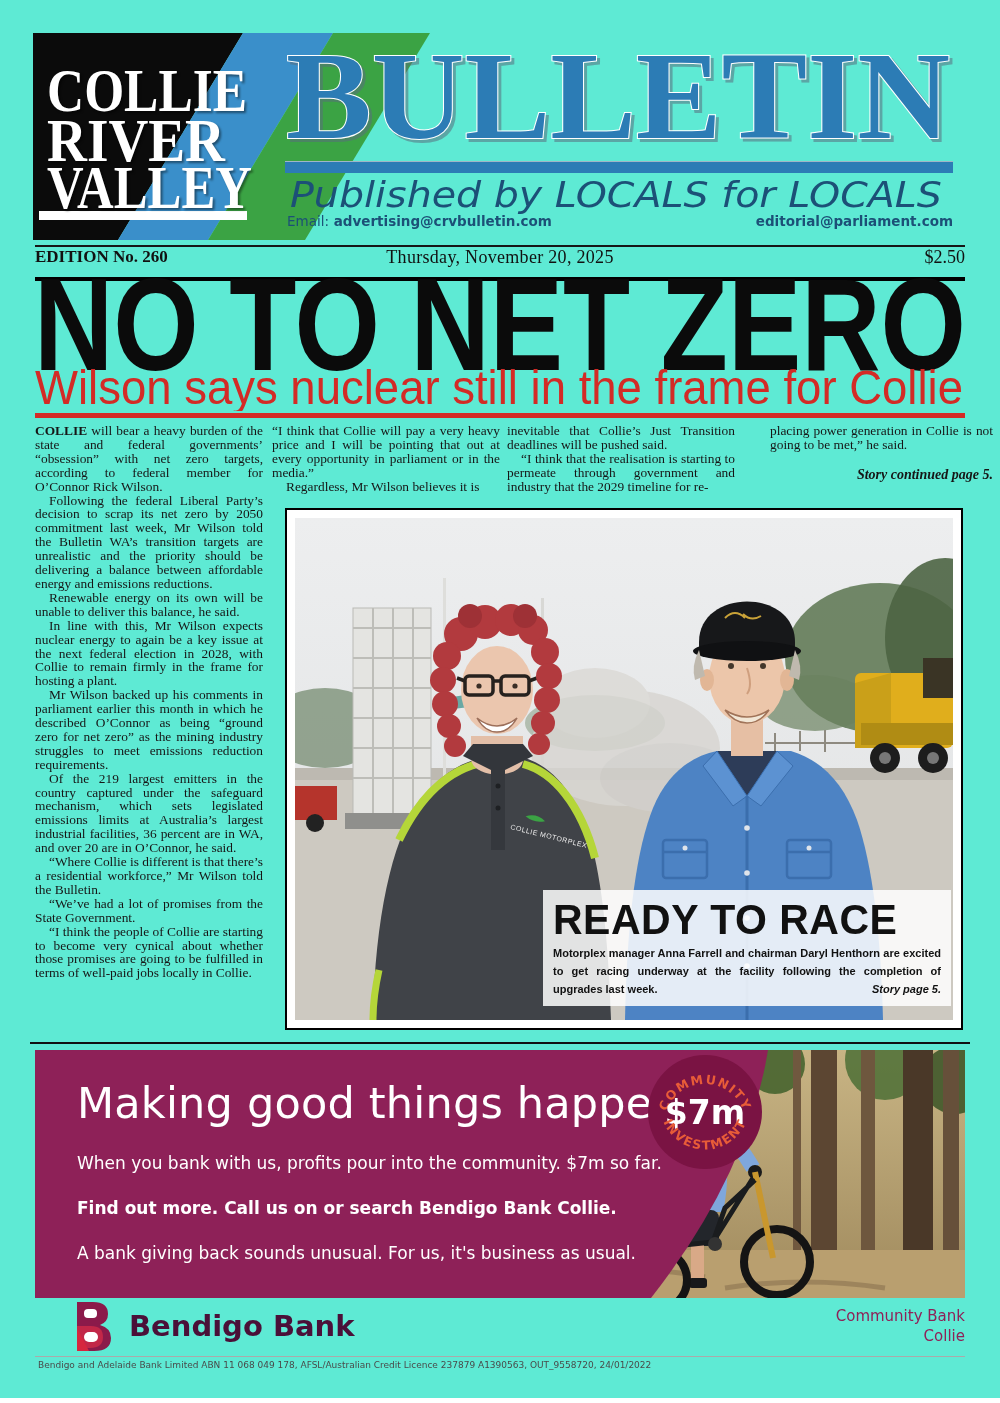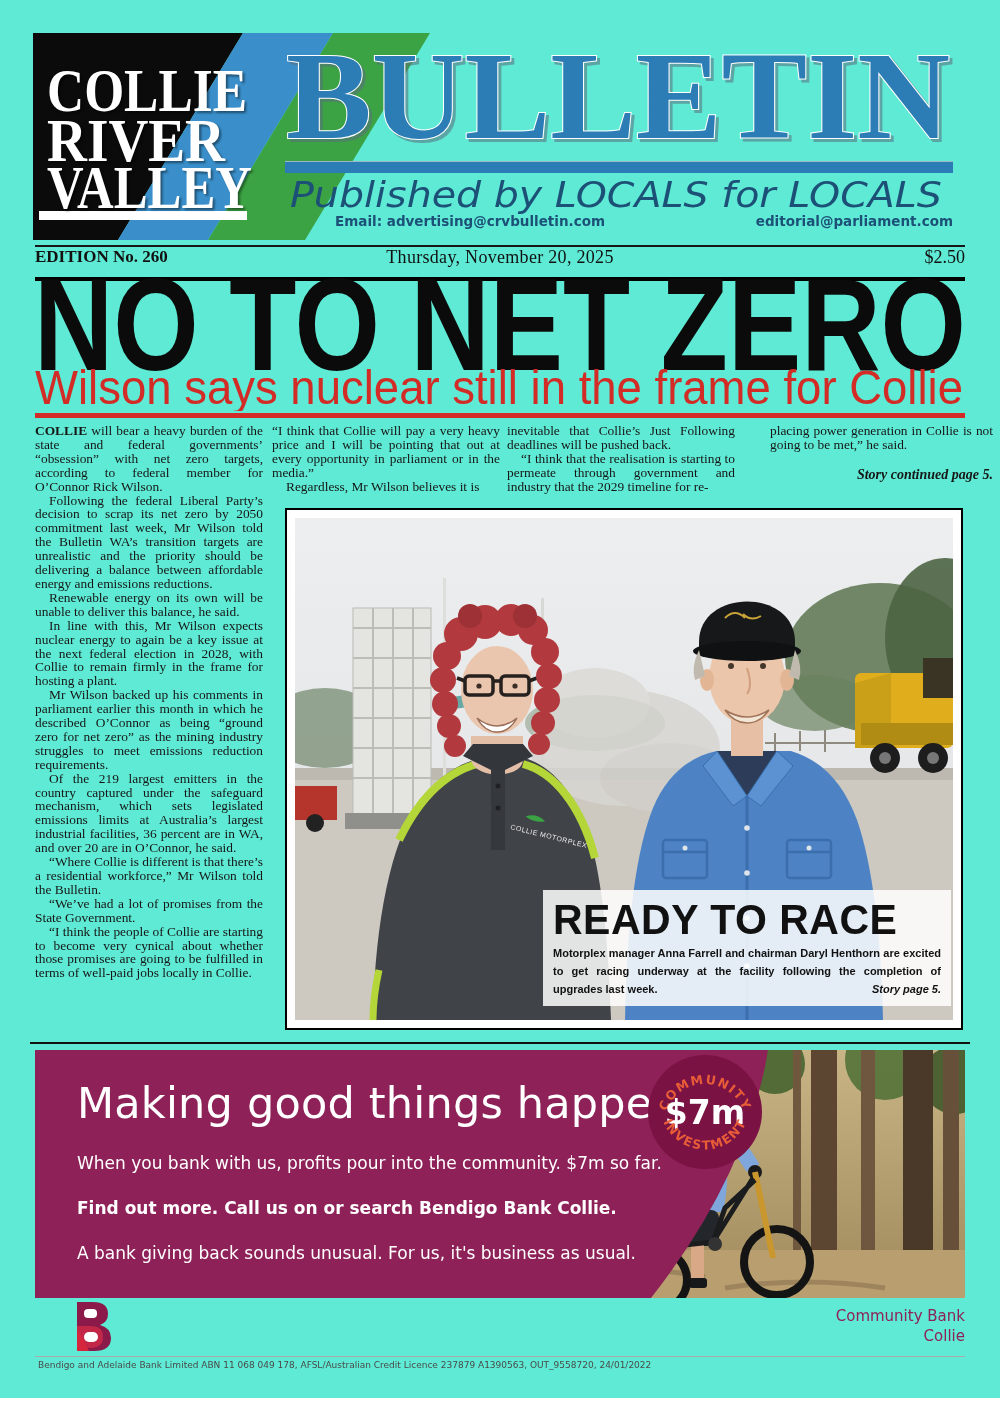--- a/index.html
+++ b/index.html
@@ -5,21 +5,21 @@
   html,body{margin:0;padding:0;background:#ffffff;}
   #page{position:relative;width:1000px;height:1398px;background:#5eead4;overflow:hidden;
         font-family:"Liberation Serif",serif;color:#111;}
   .abs{position:absolute;}
   svg text{user-select:none;}
 
   
   #bulletin-bar{background:#2C7CB5;border-top:1px solid #9fb6c6;}
   #emails{display:flex;justify-content:space-between;font-family:"DejaVu Sans",sans-serif;
           font-size:13.5px;color:#1C5077;font-weight:600;}
-  #emails .lbl{font-weight:700;margin-left:48px;}
+  #emails .lbl{font-weight:400;}
 
   
   #edition{display:flex;align-items:flex-start;border-top:2px solid #161616;border-bottom:4px solid #000000;
            height:30px;font-size:17px;}
   #edition .ed{font-weight:700;width:300px;}
   #edition .dt{flex:1;text-align:center;font-size:18px;letter-spacing:.3px;}
   #edition .pr{font-weight:400;width:300px;text-align:right;font-size:18px;}
 
   
   .col{position:absolute;width:228px;overflow:hidden;font-size:13.4px;line-height:13.9px;
@@ -109,21 +109,21 @@
     <p>Of the 219 largest emitters in the country captured under the safeguard mechanism, which sets legislated emissions limits at Australia’s largest industrial facilities, 36 percent are in WA, and over 20 are in O’Connor, he said.</p>
     <p>“Where Collie is different is that there’s a residential workforce,” Mr Wilson told the Bulletin.</p>
     <p>“We’ve had a lot of promises from the State Government.</p>
     <p>“I think the people of Collie are starting to become very cynical about whether those promises are going to be fulfilled in terms of well-paid jobs locally in Collie.</p>
   </div>
   <div class="col" style="left:272px;top:424px;height:82px;">
     <p class="noindent">“I think that Collie will pay a very heavy price and I will be pointing that out at every opportunity in parliament or in the media.”</p>
     <p>Regardless, Mr Wilson believes it is</p>
   </div>
   <div class="col" style="left:507px;top:424px;height:82px;">
-    <p class="noindent">inevitable that Collie’s Just Following deadlines will be pushed back.</p>
+    <p class="noindent">inevitable that Collie’s Just Transition deadlines will be pushed said.</p>
     <p>“I think that the realisation is starting to permeate through government and industry that the 2029 timeline for re-</p>
   </div>
   <div class="col" style="left:770px;top:424px;height:95px;width:223px;">
     <p class="noindent">placing  power generation in Collie is not going to be met,” he said.</p>
     <p class="continued">Story continued page 5.</p>
   </div>
 
   <div class="abs" id="photo-frame" style="left:285px;top:508px;width:658px;height:502px;">
     <svg width="658" height="502" viewBox="0 0 658 502">
       <defs>
@@ -347,20 +347,21 @@
   </div>
 
   <div class="abs" id="brand-strip" style="left:35px;top:1300px;width:930px;height:52px;">
     <svg width="44" height="52" viewBox="0 0 44 52" style="margin-left:38px;">
       <path d="M4 2 h16 q15 0 15 12 q0 8 -8 11 q11 3 11 13 q0 13 -17 13 H4 Z" fill="#8B1A4A"></path>
       <path d="M4 26 h14 q12 0 12 11 q0 11 -13 11 H4 Z" fill="#C22748"></path>
       <path d="M4 28 L16 51 H4 Z" fill="#D6263E"></path>
       <rect x="11" y="9" width="13" height="9" rx="4" fill="#fff"></rect>
       <rect x="11" y="32" width="14" height="10" rx="5" fill="#fff"></rect>
     </svg>
+    <span id="wordmark">Bendigo Bank</span>
     <div id="cbank">
       <div>Community Bank</div>
       <div>Collie</div>
     </div>
   </div>
   <div class="abs" style="left:35px;top:1356px;width:930px;height:1px;background:#aaa;"></div>
   <div class="abs" id="fineprint" style="left:38px;top:1360px;width:800px;">Bendigo and Adelaide Bank Limited ABN 11 068 049 178, AFSL/Australian Credit Licence 237879 A1390563, OUT_9558720, 24/01/2022</div>
 
 </div>
 

